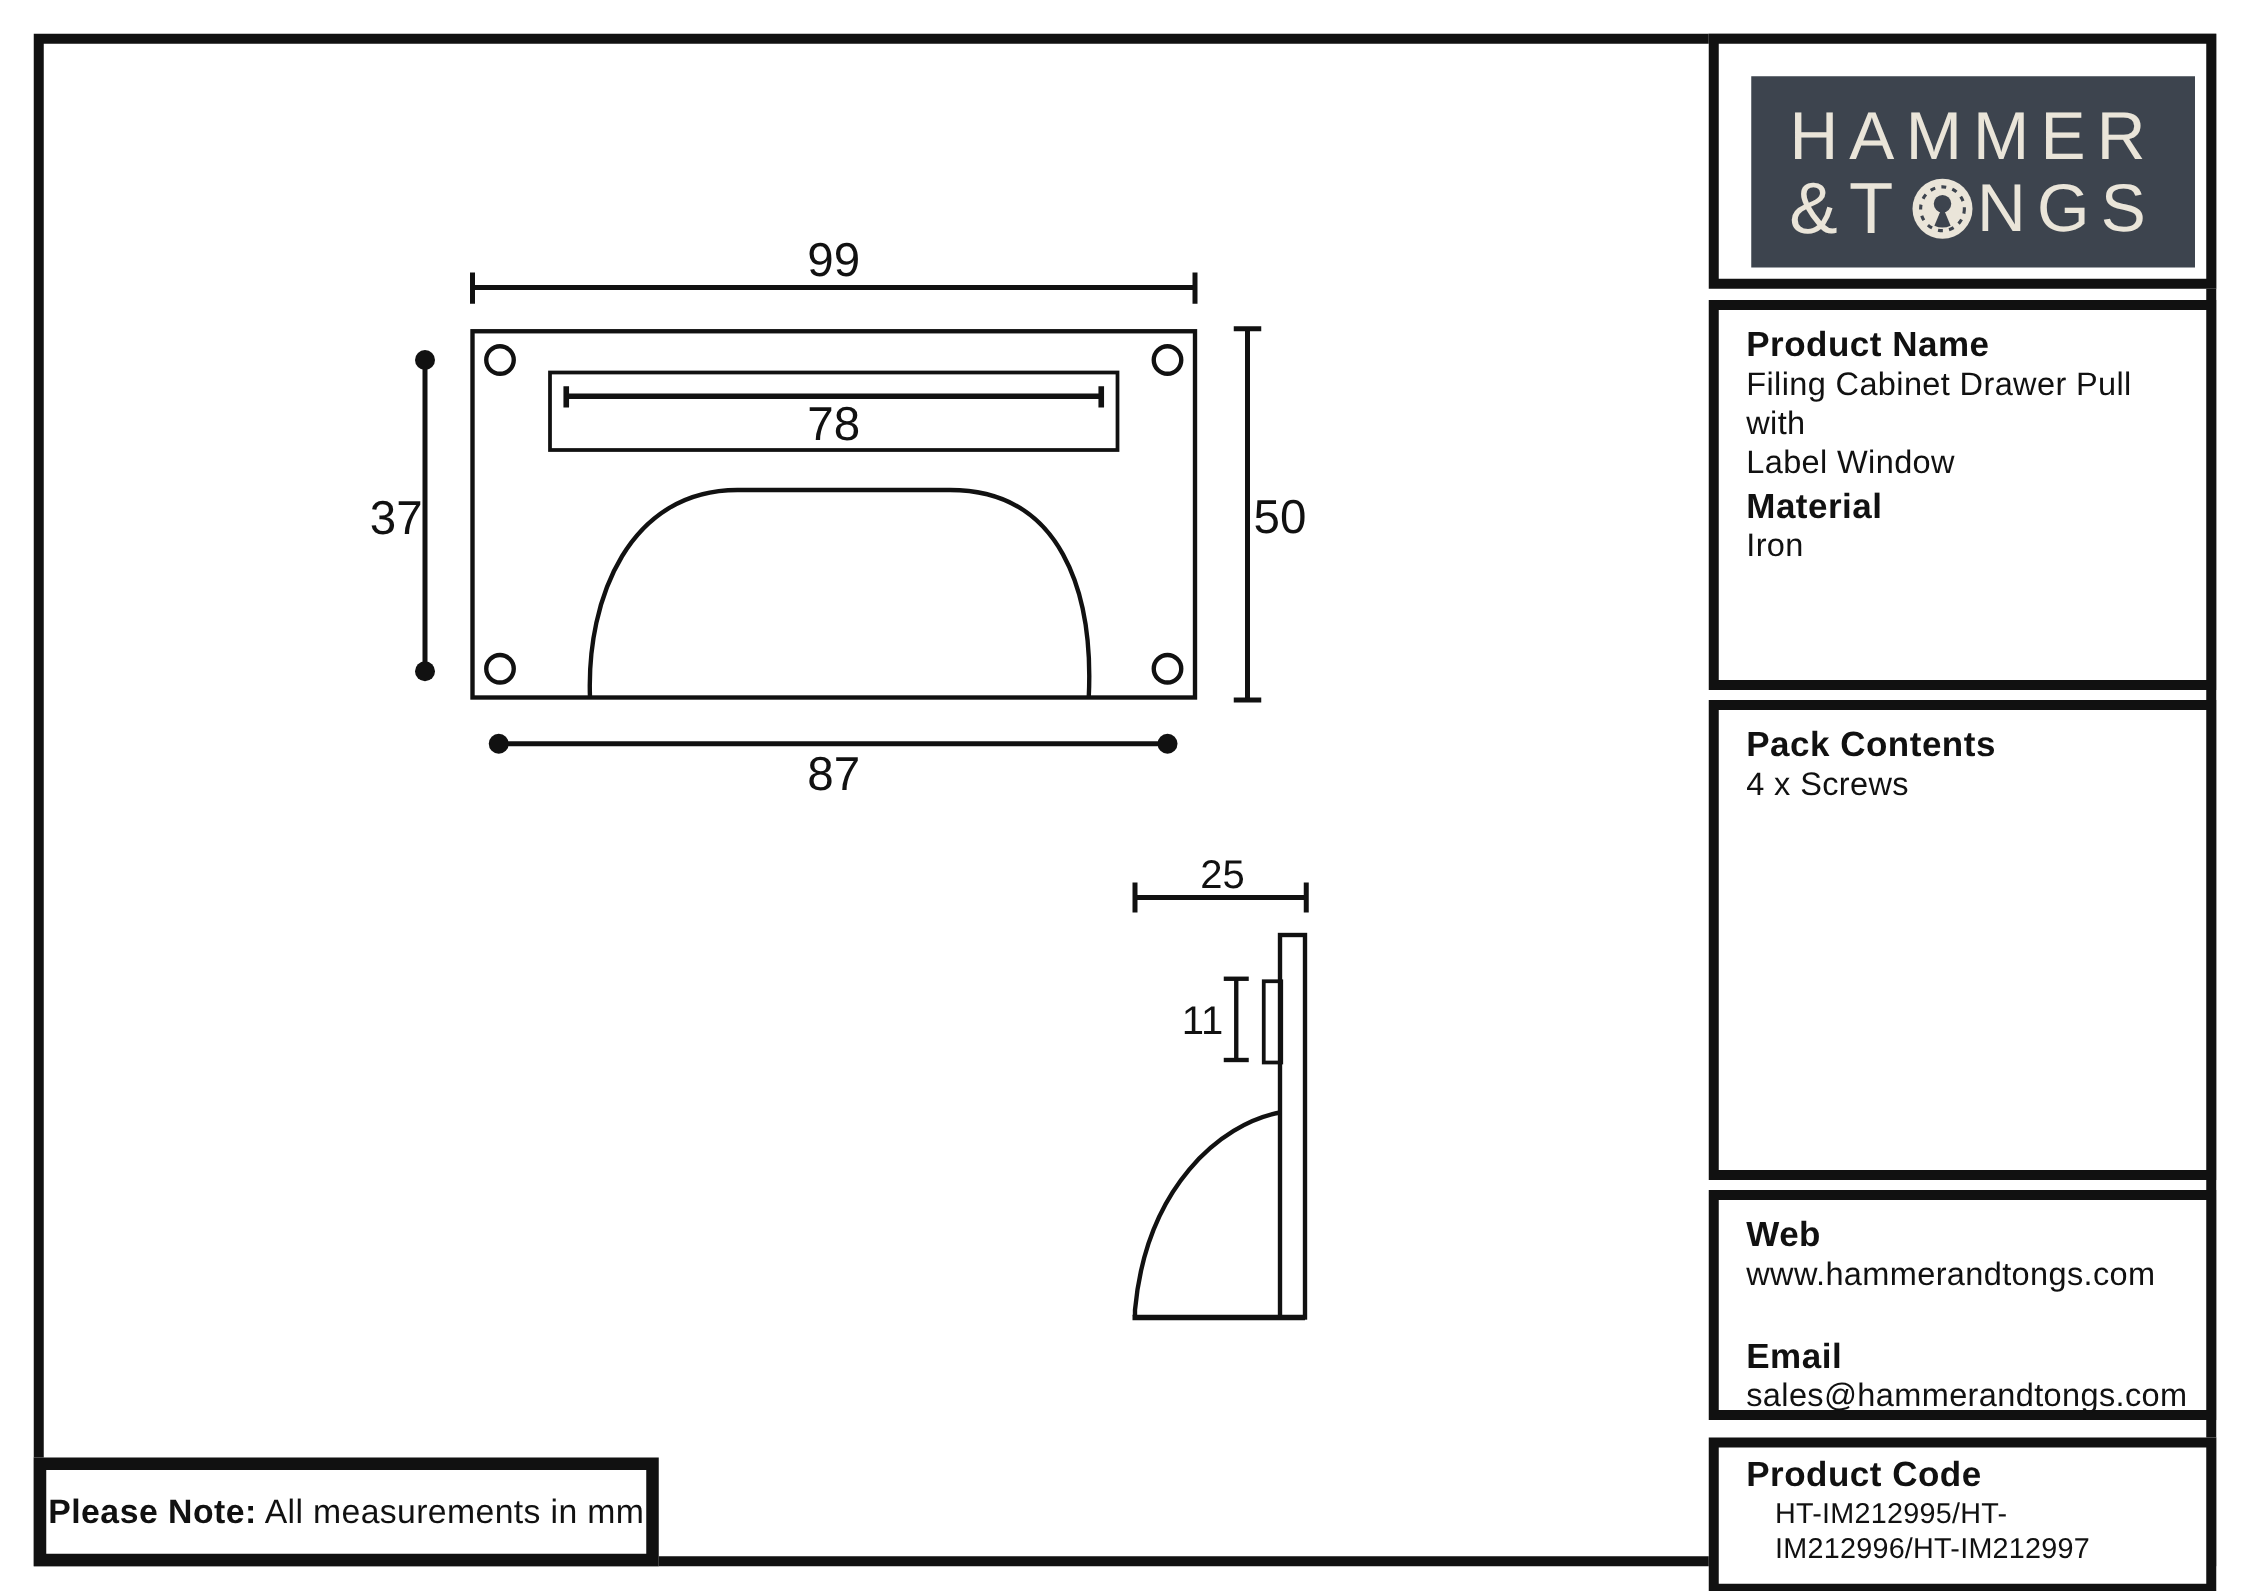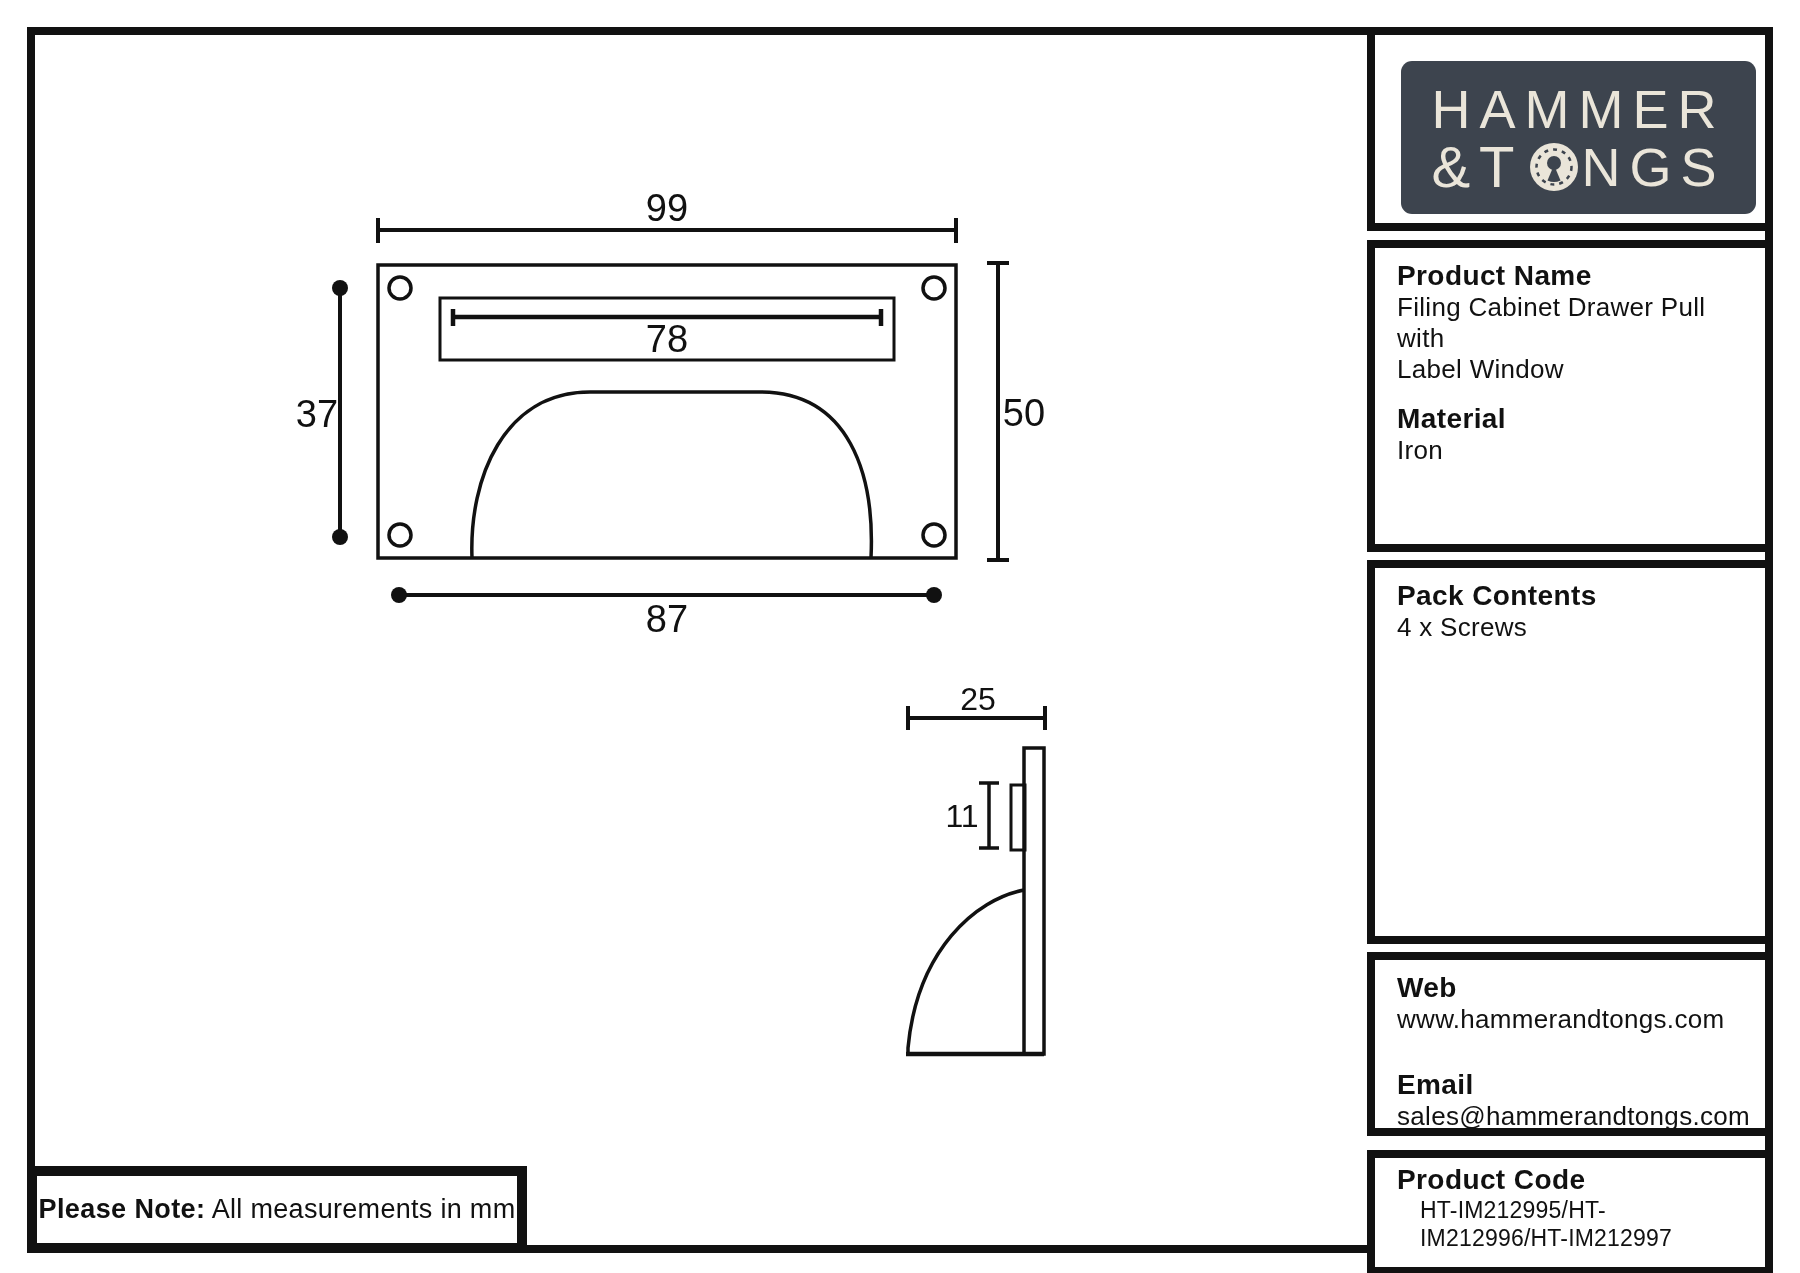--- a/index.html
+++ b/index.html
@@ -9,26 +9,26 @@
   #frame{left:27px;top:27px;width:1746px;height:1226px;border:8px solid #111;background:transparent;}
   
   .sbox{left:1367px;width:406px;border:8px solid #111;background:#fff;padding:12px 18px 10px 22px;}
   #box-logo{top:27px;height:204px;padding:0;}
   #box-info{top:240px;height:312px;}
   #box-pack{top:560px;height:384px;}
   #box-web{top:952px;height:184px;}
   #box-code{top:1150px;height:125px;padding-top:6px;}
   .h{font-weight:700;font-size:28px;line-height:32px;letter-spacing:.4px;}
   .t{font-size:26px;line-height:31px;letter-spacing:.3px;}
-  .gap18{margin-top:18px;}
+  .gap18{margin-top:4px;}
   .gap34{margin-top:34px;}
   #code-text{font-size:23px;line-height:28px;letter-spacing:.2px;margin-left:23px;}
   
   #logo-rect{left:26px;top:26px;width:355px;height:153px;background:#3d444e;color:#eae5d9;
-    display:flex;flex-direction:column;align-items:center;justify-content:center;gap:2px;border-radius:11px;}
+    display:flex;flex-direction:column;align-items:center;justify-content:center;gap:2px;}
   .logo-line{font-size:54px;line-height:56px;letter-spacing:9px;font-weight:400;display:flex;align-items:center;}
   .logo-line .amp{font-size:58px;margin-right:2px;}
   #keyhole{width:50px;height:50px;margin:0 3px;display:block;}
   
   #note-box{left:27px;top:1166px;width:500px;height:87px;border:10px solid #111;background:#fff;
     display:flex;align-items:center;justify-content:center;font-size:27px;letter-spacing:.3px;white-space:pre;}
   #note-box b{letter-spacing:.4px;}
   
   #draw{left:0;top:0;width:1800px;height:1273px;}
   svg text{font-family:"Liberation Sans",sans-serif;fill:#111;}

